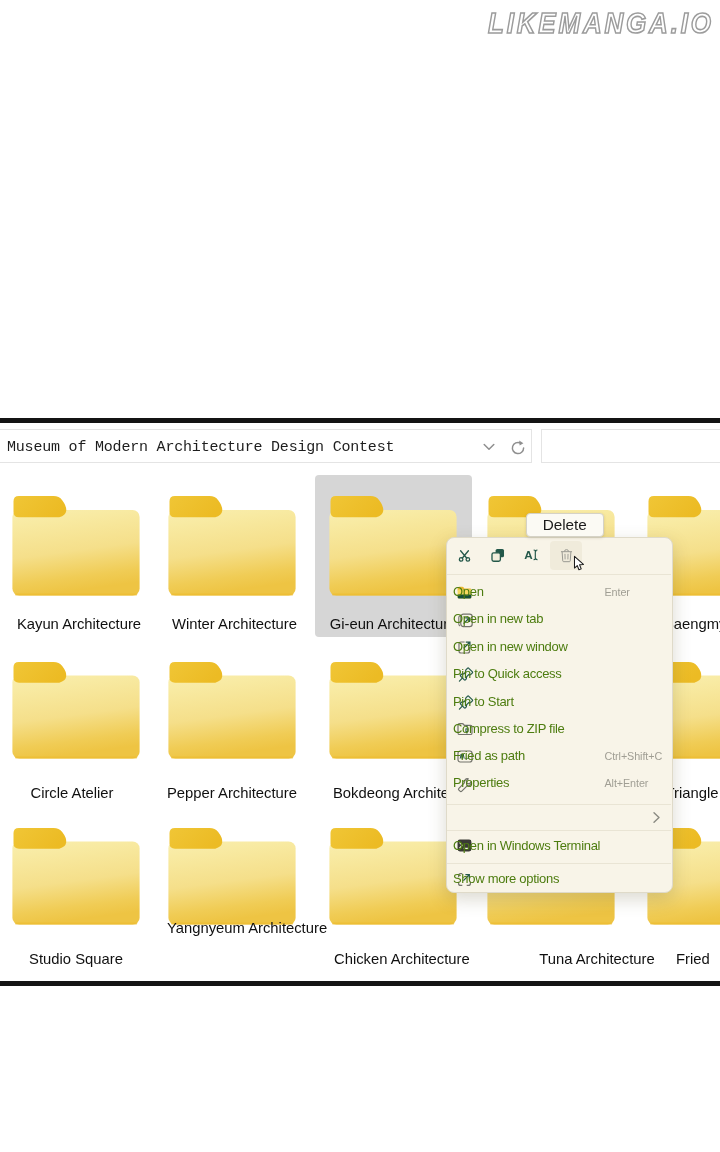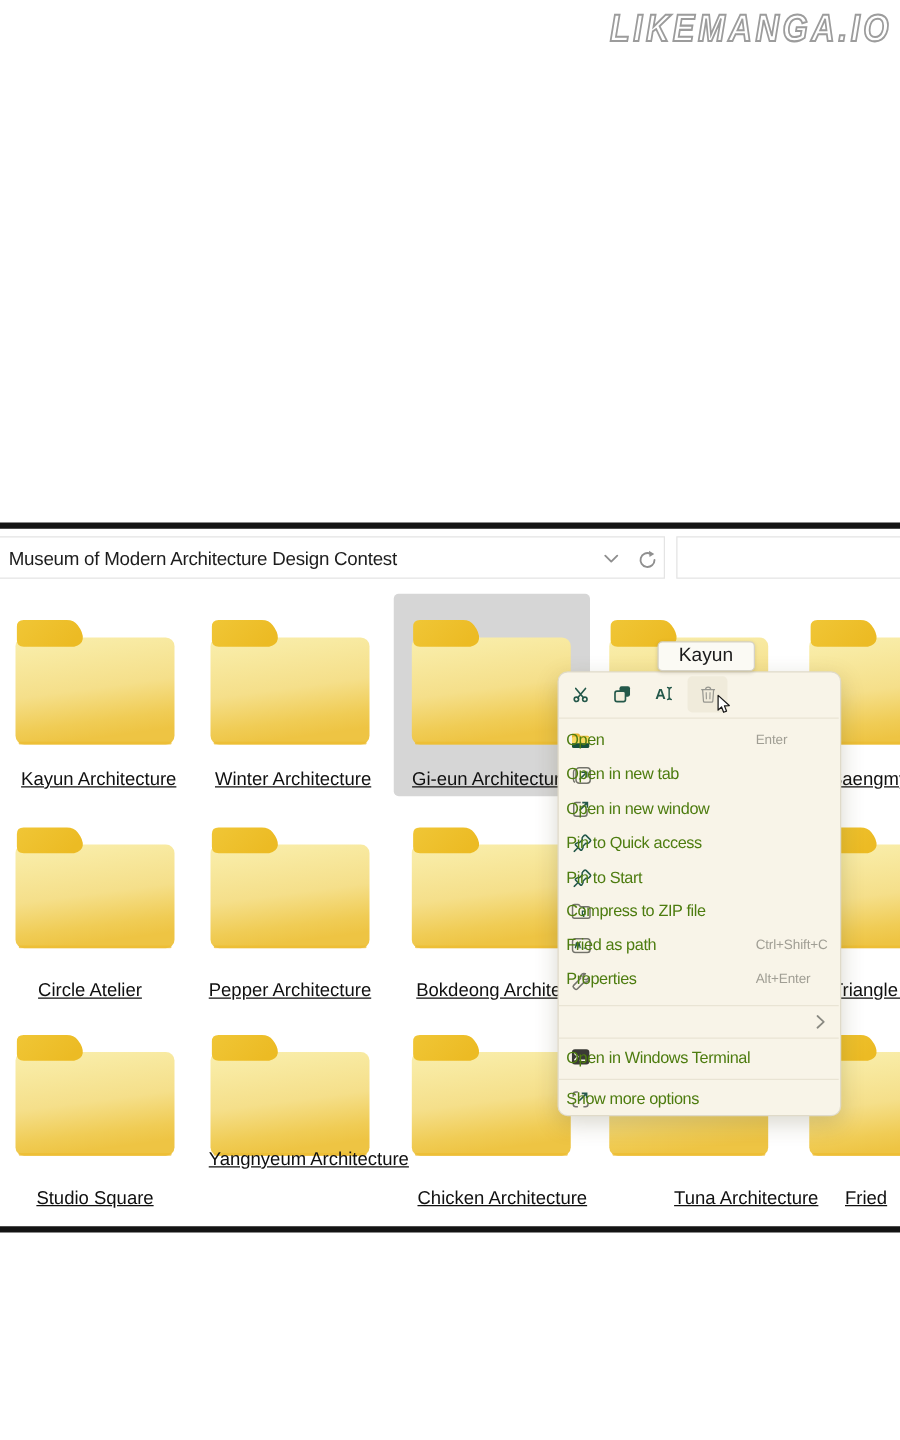--- a/index.html
+++ b/index.html
@@ -3,23 +3,23 @@
 <meta charset="utf-8">
 <style>
   html,body{margin:0;padding:0;}
   body{width:720px;height:1152px;background:#fff;font-family:"Liberation Sans",sans-serif;position:relative;overflow:hidden;}
   .abs{position:absolute;}
   .wm{left:488px;top:5px;font-size:26px;font-weight:bold;font-style:italic;letter-spacing:2.8px;
       color:#fff;-webkit-text-stroke:1.4px #9c9c9c;white-space:nowrap;transform:scaleY(1.17);transform-origin:0 0;}
   .bar{left:0;width:720px;background:#141414;}
   .addr{left:-10px;top:428.5px;width:542px;height:34.8px;background:#fff;border:1.4px solid #e4e4e4;box-sizing:border-box;}
   .search{left:541px;top:428.5px;width:190px;height:34.8px;background:#fff;border:1.4px solid #e4e4e4;box-sizing:border-box;}
-  .addrtext{left:7px;top:439px;font-size:15px;color:#1d1d1d;letter-spacing:-0.2px;}
+  .addrtext{left:7px;top:439px;font-size:15px;color:#1d1d1d;letter-spacing:-0.2px;font-family:Liberation Mono, monospace;}
   .sel{left:315px;top:475px;width:157px;height:162px;background:#d6d6d6;border-radius:4px;}
-  .flabel{font-size:14.8px;color:#101010;text-align:center;white-space:nowrap;text-decoration:underline;}
+  .flabel{font-size:14.8px;color:#101010;text-align:center;white-space:nowrap;}
   .menu{left:446px;top:537px;width:226.5px;height:356px;background:#f8f4e8;border:1px solid #dfdac9;
         border-radius:8px;box-sizing:border-box;box-shadow:0 6px 18px rgba(90,80,40,.22);}
   .tooltip{left:525.5px;top:513px;width:78.5px;height:24px;background:#fbfaf4;border:1px solid #d5d2c6;
         border-radius:4px;box-sizing:border-box;text-align:center;font-size:15.3px;color:#1b1b1b;line-height:21px;
         box-shadow:0 1px 3px rgba(90,80,40,.18);}
   .mi{left:453px;font-size:13px;color:#4d7c0f;white-space:nowrap;letter-spacing:-0.3px;}
   .sc{font-size:10.8px;color:#a09e94;white-space:nowrap;letter-spacing:-0.1px;}
   .msep{left:447px;width:224px;height:1.4px;background:#e9e4d4;}
 </style>
 </head>
@@ -242,13 +242,13 @@
 <div class="abs mi" style="top:748px;">Fried as path</div>
 <div class="abs sc" style="left:604.5px;top:749.5px;">Ctrl+Shift+C</div>
 <div class="abs mi" style="top:775.3px;">Properties</div>
 <div class="abs sc" style="left:604.5px;top:776.8px;">Alt+Enter</div>
 <div class="abs mi" style="top:837.5px;">Open in Windows Terminal</div>
 <div class="abs mi" style="top:871px;">Show more options</div>
 <div class="abs msep" style="top:573.5px;"></div>
 <div class="abs msep" style="top:803.8px;"></div>
 <div class="abs msep" style="top:829.5px;"></div>
 <div class="abs msep" style="top:863.0px;"></div>
-<div class="abs tooltip">Kayun</div>
+<div class="abs tooltip">Delete</div>
 
 </body></html>

